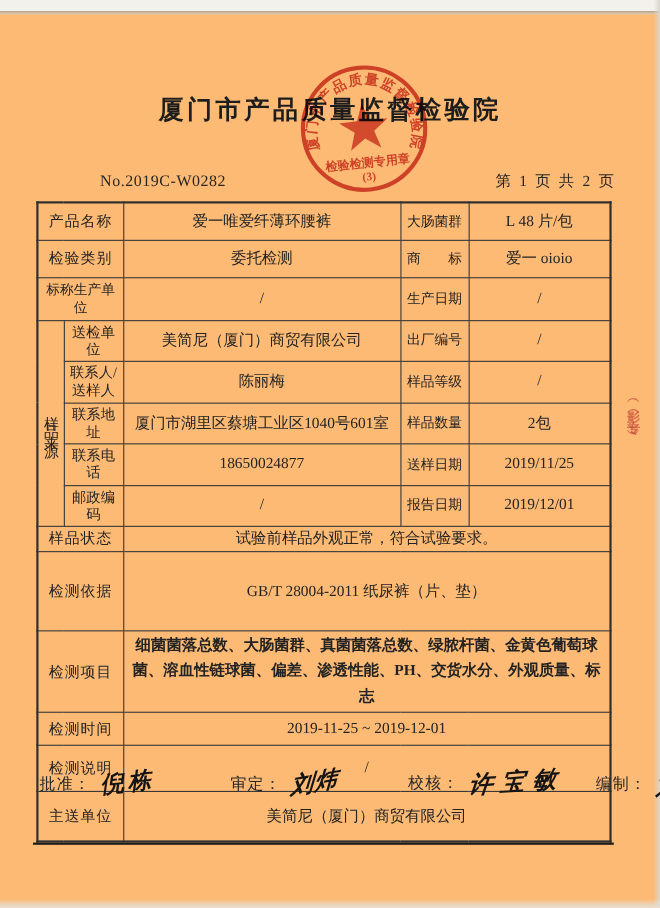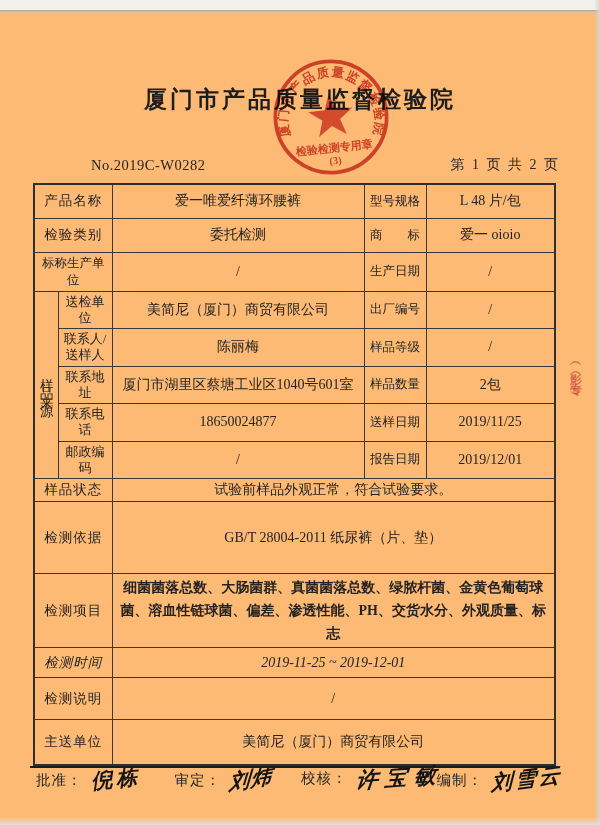--- a/index.html
+++ b/index.html
@@ -69,27 +69,27 @@
   td.vert {
     writing-mode:vertical-lr; text-orientation:upright;
     font-size:13.5px; letter-spacing:9px; padding:4px 2px;
   }
   td.left { text-align:left; padding-left:9px;border-radius:13px; }
   td.items-cell { text-align:left; padding:6px 10px; line-height:1.65;font-weight:bold; }
   tr.rh33 { height:33px; } tr.rh34 { height:34px;margin-top:36px; }
   tr.rh28 { height:28px;padding-left:39px; } tr.rh27 { height:27px;padding-left:12px; }
   tr.rh23 { height:23px; } tr.rh29 { height:14px; }
   tr.rh72 { height:72px; } tr.rh64 { height:64px; }
-  tr.rh30 { height:30px;font-style:italic; } tr.rh42 { height:42px;padding-left:30px; } tr.rh45 { height:45px; }
+  tr.rh30 { height:30px; } tr.rh42 { height:42px;padding-left:30px; } tr.rh45 { height:45px; }
 
   
   .sig-row {
-    position:absolute; left:36px; top:763px; width:524px;
-    display:flex; align-items:flex-end;
-    font-size:14.5px; letter-spacing:1px;
+    position:absolute; left:36px; top:696px; width:524px;
+    display:flex; align-items:center;
+    font-size:14.5px; letter-spacing:1px;gap:35px;
   }
   .sig-group { display:flex; align-items:flex-start; white-space:nowrap; }
   .sig-label { padding-top:6px; }
   .sig {
     display:inline-block; color:#141414;
     font-size:21px; font-style:italic; font-weight:600;
     margin-left:8px;
   }
   .sig-1 { transform:rotate(-6deg); letter-spacing:4px; margin-right:34px; }
   .sig-2 { transform:rotate(-10deg) skewX(-14deg); letter-spacing:1px; margin-right:28px; }
@@ -136,21 +136,21 @@
       <col style="width:24px">
         <col style="width:54px">
         <col style="width:252px">
       <col style="width:62px">
         <col style="width:129px">
     </colgroup>
     <tbody>
       <tr class="rh34">
         <td colspan="2" class="lbl">产品名称</td>
         <td>爱一唯爱纤薄环腰裤</td>
-        <td class="lbl-sm">型号规格</td>
+        <td class="lbl-sm">大肠菌群</td>
         <td>L 48 片/包</td>
       </tr>
       <tr class="rh34">
         <td colspan="2" class="lbl">检验类别</td>
         <td>委托检测</td>
         <td class="lbl-sm">商　　标</td>
         <td>爱一 oioio</td>
       </tr>
       <tr class="rh33">
         <td colspan="2" class="lbl-sm">标称生产单位</td>

